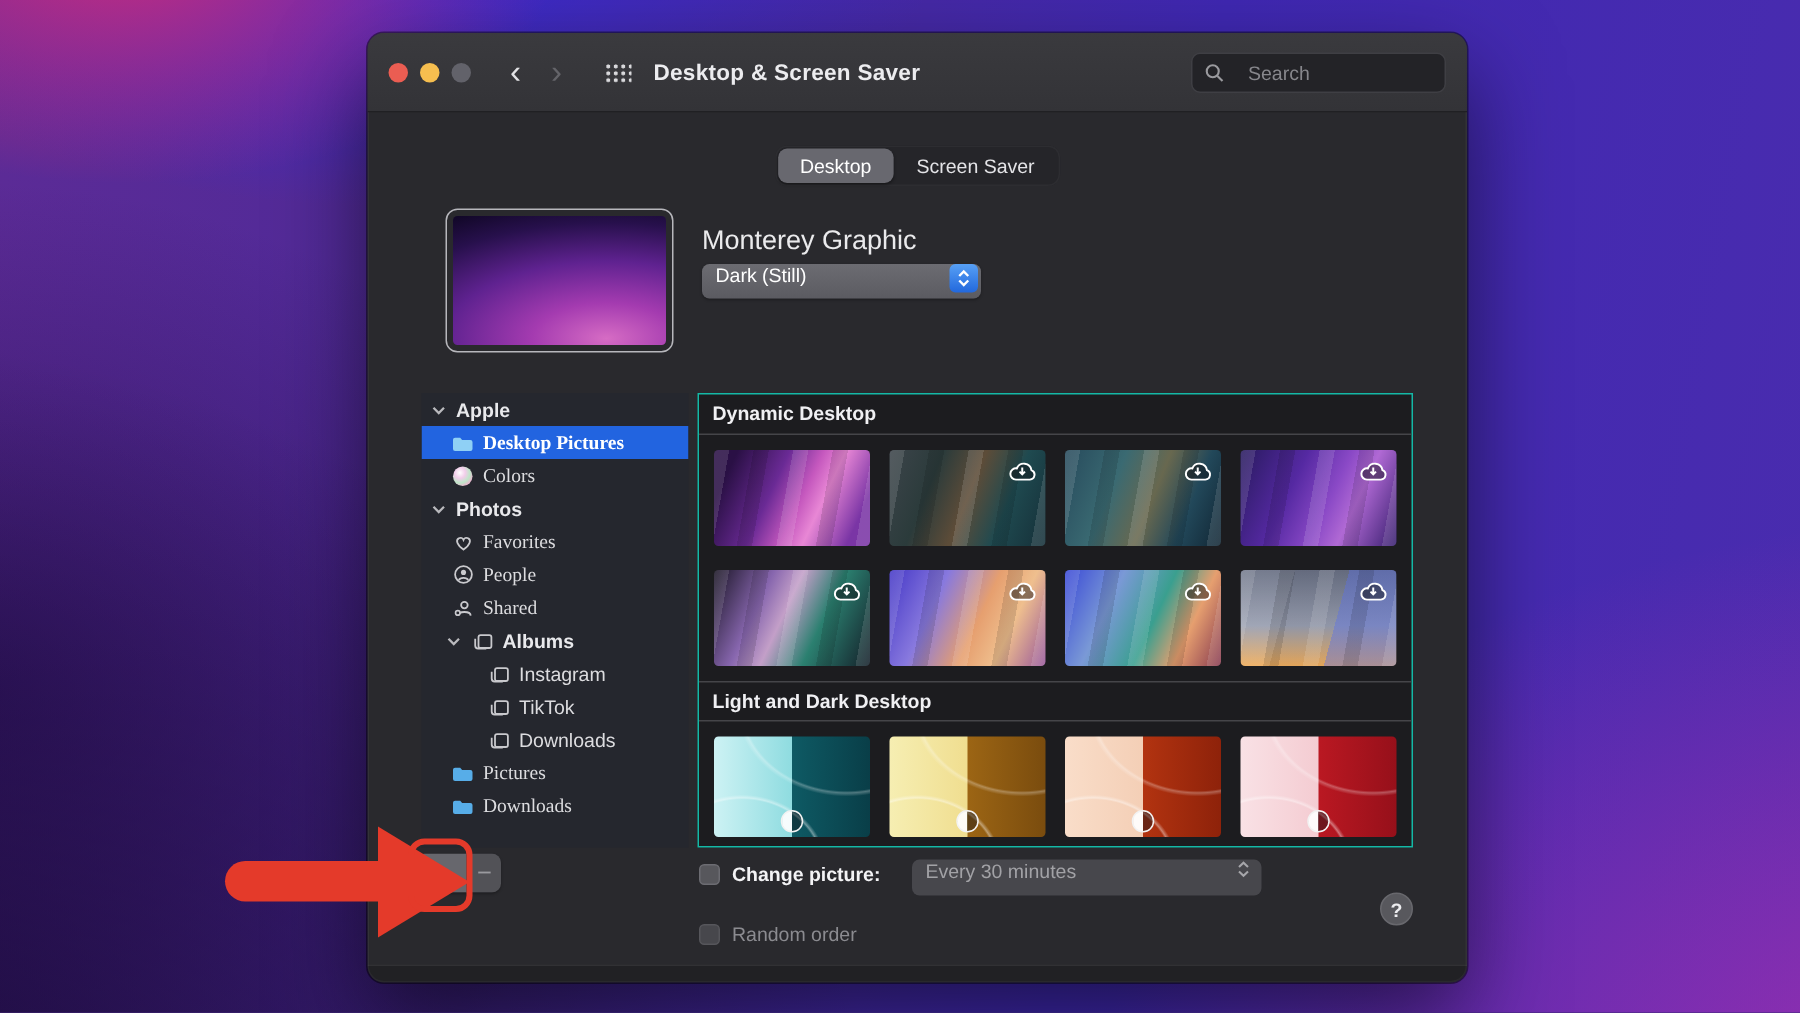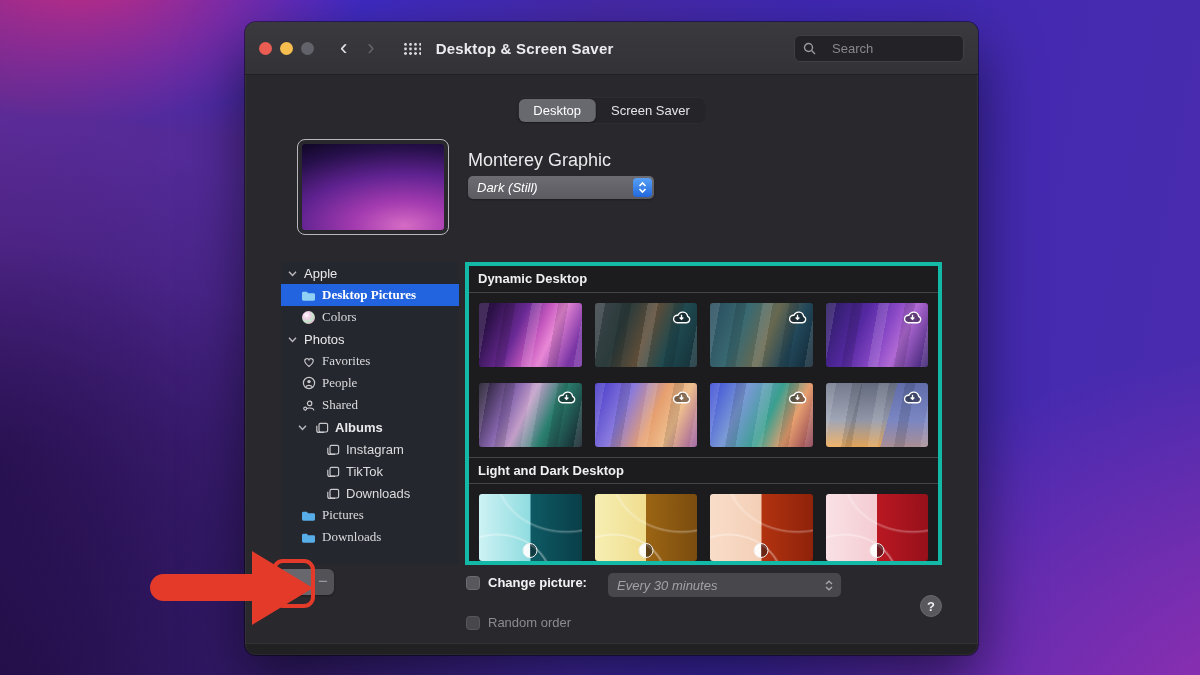--- a/index.html
+++ b/index.html
@@ -42,43 +42,43 @@
     box-shadow:inset 0 0 0 1px rgba(255,255,255,.04);justify-content:space-between; }
   .tab { font-size:13px; padding:4px 15px; border-radius:6px; color:#e4e4e7; }
   .tab.sel { background:#68686f; color:#fff; box-shadow:0 1px 2px rgba(0,0,0,.35); }
   
   .preview-frame { position:absolute; left:52px; top:117px; width:152px; height:96px;
     border:1px solid #b7b7bc; border-radius:8px; padding:4px; }
   .preview-img { width:100%; height:100%; border-radius:3px;
     background:radial-gradient(145% 115% at 72% 95%, #d66cc4 0%, #a43bb0 24%, #5f2290 52%, #27104c 78%, #0c051e 100%); }
   .wallname { position:absolute; left:223px; top:128px; font-size:18px; color:#eaeaec; }
   .popup { position:absolute; left:223px; top:154px; width:186px; height:23px; border-radius:5px;
-    background:linear-gradient(#6c6c72,#5b5b61); display:flex; align-items:center;
-    box-shadow:0 1px 2px rgba(0,0,0,.3);font-style:italic; }
+    background:linear-gradient(#6c6c72,#5b5b61); display:flex; 
+    box-shadow:0 1px 2px rgba(0,0,0,.3); }
   .popup .ptext { flex:1; font-size:13px; color:#fff; padding-left:9px; }
   .popup .cap { width:19px; height:19px; margin-right:2px; border-radius:4px;
     background:linear-gradient(#57a0f5,#2268dd); display:flex; align-items:center; justify-content:center; }
   
   .sidebar { position:absolute; left:36px; top:240px; width:178px; height:303px;
     background:#25272e; overflow:hidden; }
   .srow { height:22px; display:flex; align-items:center; gap:6px; font-size:13px; color:#dcdcdf; }
   .srow .chev { width:11px; display:flex; justify-content:center; }
   .srow .sicon { width:15px; display:flex; justify-content:center; align-items:center; }
-  .lvl0 { padding-left:6px; font-weight:normal; color:#e9e9ec; }
+  .lvl0 { padding-left:6px; font-weight:bold; color:#e9e9ec; }
   .lvl1 { padding-left:20px;font-family:Liberation Serif, serif; }
   .lvl1g { padding-left:16px; font-weight:bold; color:#e9e9ec; }
   .lvl2 { padding-left:44px; }
   .srow.selected { background:#2264e0; color:#fff; font-weight:bold; }
   .sphere { width:13px; height:13px; border-radius:50%;
     background:radial-gradient(circle at 35% 32%, #ffffff 0%, #f2cdea 30%, #bfe6c8 55%, #eeb0cf 78%, #c793e0 100%); }
   .folder-svg path { fill:#57ade8; }
   .selected .folder-svg path { fill:#8fd0f5; }
   
   .content { position:absolute; left:220px; top:240px; width:477px; height:303px;
-    background:#1c1c1f; border:4px solid #14b8a6; overflow:hidden; }
+    background:#1c1c1f; border:1px solid #14b8a6; overflow:hidden; }
   .sec-head { height:27px; line-height:26px; padding-left:9px; font-size:13px; font-weight:bold;
     color:#f0f0f3; border-bottom:1px solid #454549; }
   .sec-head.second { border-top:1px solid #454549; }
   .tgrid { display:grid; grid-template-columns:repeat(4,1fr); gap:16px 13px; padding:10px; }
   .thumb { height:64px; border-radius:3px; position:relative; overflow:hidden; }
   .thumb.dyn::after { content:""; position:absolute; inset:0;
     background:repeating-linear-gradient(100deg, rgba(255,255,255,.12) 0 10px, rgba(255,255,255,0) 10px 26px, rgba(0,0,0,.12) 26px 36px, rgba(0,0,0,0) 36px 52px); }
   .t1{ background:linear-gradient(115deg,#2a1045 12%,#6a2a95 38%,#c558be 55%,#e887d5 66%,#7a35a5 88%);}
   .t2{ background:linear-gradient(112deg,#3c444a 0%,#2b3b3b 28%,#5d4c38 50%,#1f4a50 72%,#152f38 100%);}
   .t3{ background:linear-gradient(112deg,#274a5c 0%,#3a6a72 32%,#68684f 55%,#22485a 76%,#112634 100%);}

